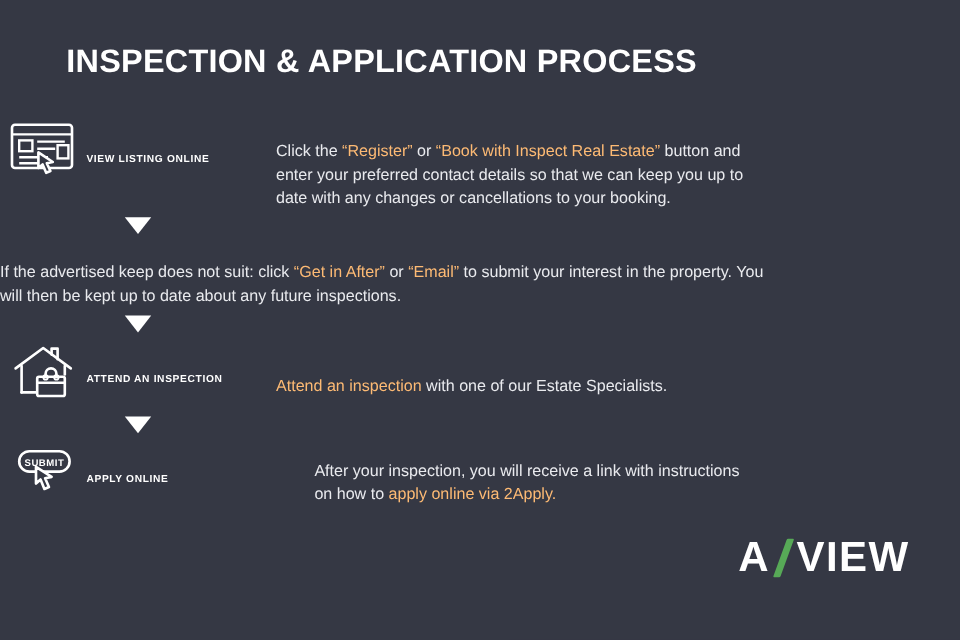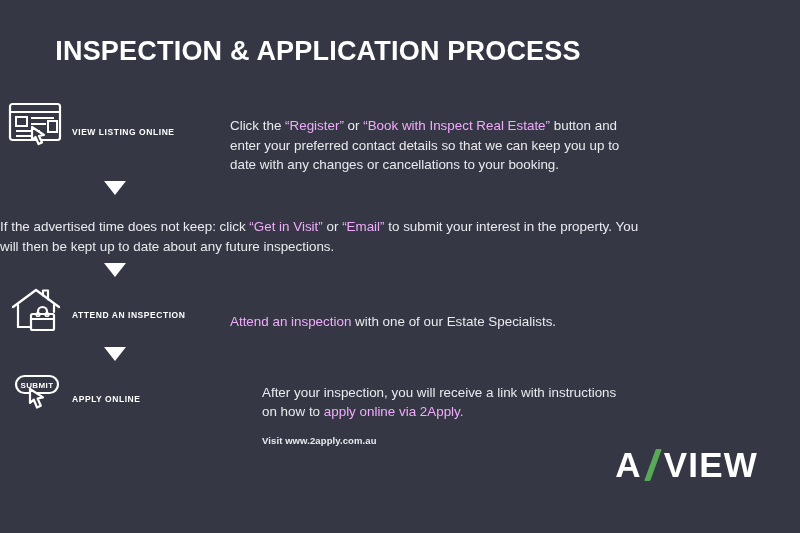--- a/index.html
+++ b/index.html
@@ -98,21 +98,21 @@
   }
 
   .copy {
     font-size: 13.4px;
     line-height: 1.47;
     color: #e9eaee;
     font-weight: 400;
   }
 
   .green {
-    color: #f0abfc;
+    color: #fdba74;
   }
 
   .visit {
     margin-top: 13px;
     font-size: 9.5px;
     font-weight: bold;
     color: #e9eaee;
     letter-spacing: 0.1px;
   }
 
@@ -192,21 +192,21 @@
       </div>
     </div>
 
     <div class="arrow-wrap">
       <div class="arrow"></div>
     </div>
 
     <div class="step">
       <div class="step-body">
         <div class="copy">
-          <span>If the advertised time does not keep: click </span><span class="green">“Get in Visit”</span><span> or </span><span class="green">“Email”</span><span> to submit your interest in the property. You will then be kept up to date about any future inspections.</span>
+          <span>If the advertised keep does not suit: click </span><span class="green">“Get in After”</span><span> or </span><span class="green">“Email”</span><span> to submit your interest in the property. You will then be kept up to date about any future inspections.</span>
         </div>
       </div>
     </div>
 
     <div class="arrow-wrap">
       <div class="arrow"></div>
     </div>
 
     <div class="step">
       <div class="step-left">
@@ -245,21 +245,20 @@
             <text x="34" y="21" text-anchor="middle" font-family="Liberation Sans, sans-serif" font-size="8" font-weight="bold" fill="#ffffff" letter-spacing="0.4">SUBMIT</text>
             <path d="M27 22 L27 36 L30.8 32.6 L34 40.5 L37.8 38.8 L34.6 31.5 L40 30.4 Z" fill="#353844" stroke="#ffffff" stroke-width="2.2" stroke-linejoin="round"></path>
           </svg>
         </div>
         <div class="step-label">APPLY ONLINE</div>
       </div>
       <div class="step-body step4">
         <div class="copy">
           <span>After your inspection, you will receive a link with instructions on how to </span><span class="green">apply online via 2Apply.</span>
         </div>
-        <div class="visit">Visit www.2apply.com.au</div>
       </div>
     </div>
 
   </div>
 
   <div class="logo">
     <span>A</span>
     <span class="slash"></span>
     <span>VIEW</span>
   </div>

